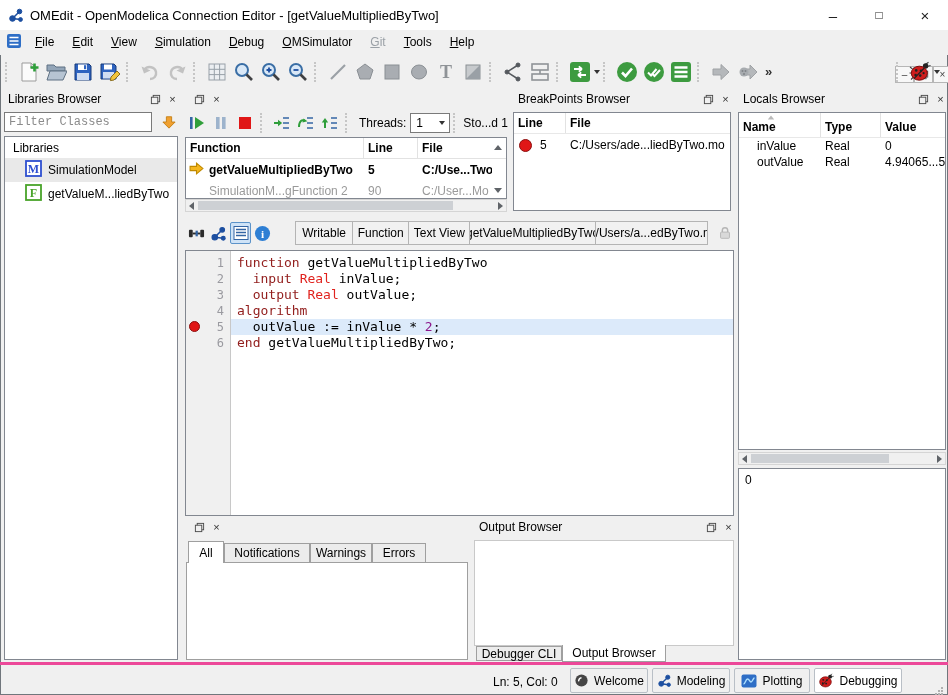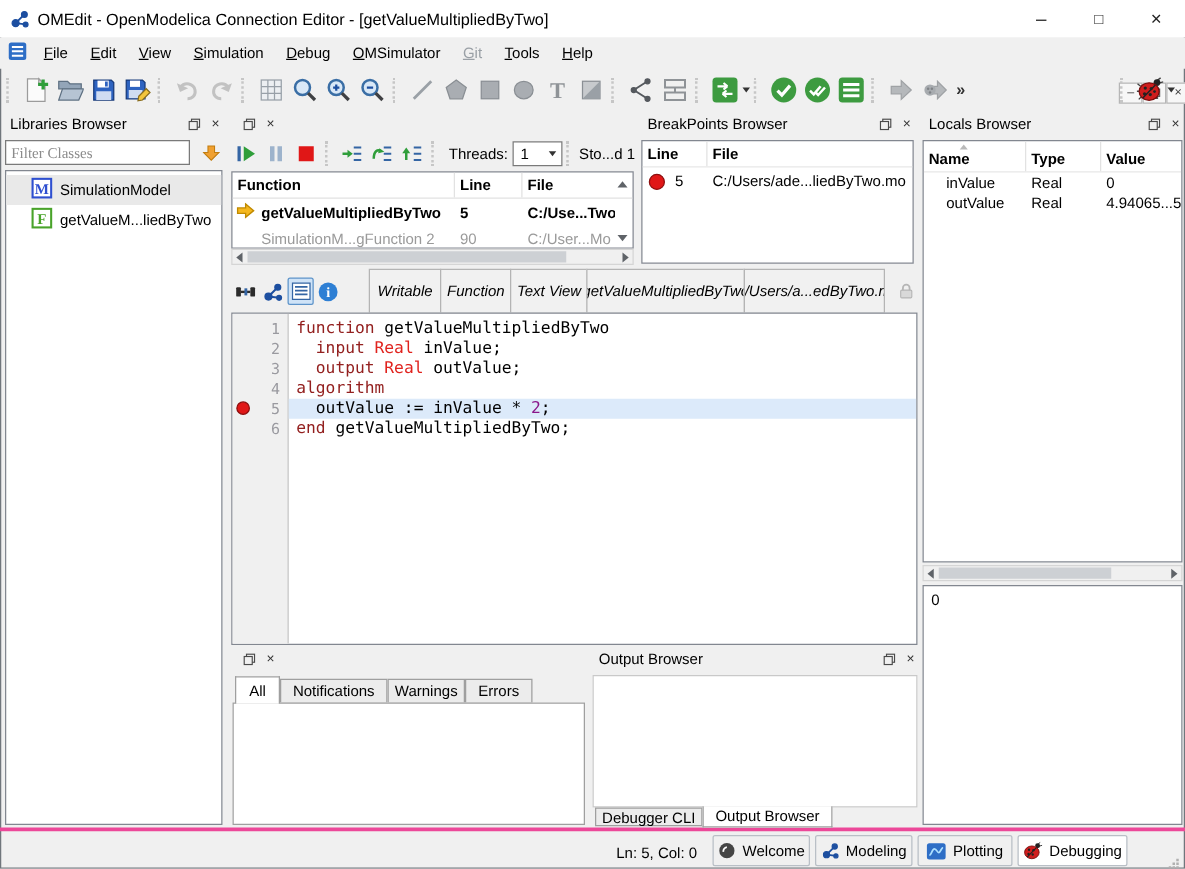--- a/index.html
+++ b/index.html
@@ -28,41 +28,41 @@
   .dock-btn{width:15px;height:14px;display:flex;align-items:center;justify-content:center;color:#333;font-size:11px;margin-left:2px;}
   .white-box{background:#fff;border:1px solid #828790;box-sizing:border-box;position:absolute;}
   .hdr-cell{position:absolute;top:0;height:100%;display:flex;align-items:center;padding-left:4px;box-sizing:border-box;border-right:1px solid #e2e2e2;font-weight:bold;}
   .tri-up{width:0;height:0;border-left:4px solid transparent;border-right:4px solid transparent;border-bottom:5px solid #5f6368;}
   .tri-down{width:0;height:0;border-left:4px solid transparent;border-right:4px solid transparent;border-top:5px solid #5f6368;}
   .tri-left{width:0;height:0;border-top:4px solid transparent;border-bottom:4px solid transparent;border-right:5px solid #5f6368;}
   .tri-right{width:0;height:0;border-top:4px solid transparent;border-bottom:4px solid transparent;border-left:5px solid #5f6368;}
   .scroll-h{position:absolute;background:#f0f0f0;border:1px solid #d5d5d5;display:flex;align-items:center;box-sizing:border-box;}
   .scroll-thumb{background:#cdd0d4;height:9px;}
   
-  .seg-btn{height:36px;border:1px solid #b4b4b4;background:#f1f1f1;display:flex;align-items:center;justify-content:center;padding:0 6px;box-sizing:border-box;margin-left:-1px;white-space:nowrap;overflow:hidden;font-style:italic;}
+  .seg-btn{height:24px;border:1px solid #b4b4b4;background:#f1f1f1;display:flex;align-items:center;justify-content:center;padding:0 6px;box-sizing:border-box;margin-left:-1px;white-space:nowrap;overflow:hidden;}
   .icon-btn{width:22px;height:22px;display:flex;align-items:center;justify-content:center;border-radius:2px;}
   .icon-btn.active{background:#cfe3f7;border:1px solid #5c93c9;box-sizing:border-box;}
   #code-pane{font-family:"DejaVu Sans Mono",monospace;font-size:13px;}
   .ln{position:absolute;right:6px;height:16px;line-height:16px;color:#9a9aa0;font-size:12px;font-family:"DejaVu Sans Mono",monospace;}
   .cl{position:absolute;left:6px;height:16px;line-height:16px;white-space:pre;}
   .cl span{white-space:pre;}
   .kw{color:#93201f;}
   .ty{color:#e0231e;}
   .nu{color:#8a168a;}
   .pl{color:#000;}
   #hl-line{position:absolute;left:0;width:100%;height:16px;background:#dceafa;}
   .bp-dot{position:absolute;width:11px;height:11px;border-radius:50%;background:#e01717;border:1px solid #8d0f0f;box-sizing:border-box;}
   
   .tab{position:absolute;box-sizing:border-box;border:1px solid #9f9f9f;background:#ececec;display:flex;align-items:center;justify-content:center;}
   .tab.selected{background:#fff;z-index:3;}
   
   .persp-btn{position:absolute;height:25px;border:1px solid #b9bfc6;border-radius:2px;background:#f0f0f0;display:flex;align-items:center;justify-content:center;gap:5px;box-sizing:border-box;}
   .persp-btn.active{background:#fff;}
   .combo{background:#fff;border:1px solid #7a7a7a;display:flex;align-items:center;box-sizing:border-box;}
-  input.filter{border:1px solid #7a7a7a;height:20px;box-sizing:border-box;padding:0 4px;font-family:Liberation Serif, serif;font-size:12px;background:#fff;}
+  input.filter{border:1px solid #7a7a7a;height:20px;box-sizing:border-box;padding:0 4px;font-family:Liberation Mono, monospace;font-size:12px;background:#fff;}
   input.filter::placeholder{color:#8b8b8b;}
   .gray-row{color:#9a9a9a;}
 </style>
 </head>
 <body>
 
 <div id="app">
 
   <div class="abs" id="titlebar">
     <span class="abs" style="left:8px;top:7px">
@@ -305,20 +305,21 @@
         </span>
       <span class="dock-btn">×</span>
     </div>
     <input class="filter abs" style="left: 2px; top: 22px; width: 148px;" placeholder="Filter Classes">
     <span class="abs" style="left:156px;top:21px;width:22px;height:22px;display:flex;align-items:center;justify-content:center">
       <svg width="14" height="14" viewBox="0 0 16 16">
           <path d="M5 2h6v6h4l-7 7-7-7h4z" fill="#f0a030" stroke="#c27d10"></path>
         </svg>
     </span>
     <div class="white-box" style="left:2px;top:46px;width:174px;height:524px">
+      <div style="padding:4px 0 0 8px">Libraries</div>
       <div style="display:flex;align-items:center;height:24px;margin-top:3px;background:#e9e9e9">
         <span style="margin-left:20px"><svg width="17" height="17" viewBox="0 0 17 17">
               <rect x="1" y="1" width="15" height="15" fill="#fff" stroke="#2e4fd0" stroke-width="1.8"></rect>
               <text x="8.5" y="13" font-family="Liberation Serif,serif" font-weight="bold" font-size="12" fill="#2e4fd0" text-anchor="middle">M</text>
             </svg></span>
         <span style="margin-left:6px">SimulationModel</span>
       </div>
       <div style="display:flex;align-items:center;height:24px">
         <span style="margin-left:20px"><svg width="17" height="17" viewBox="0 0 17 17">
               <rect x="1" y="1" width="15" height="15" fill="#fff" stroke="#49a32a" stroke-width="1.8"></rect>

